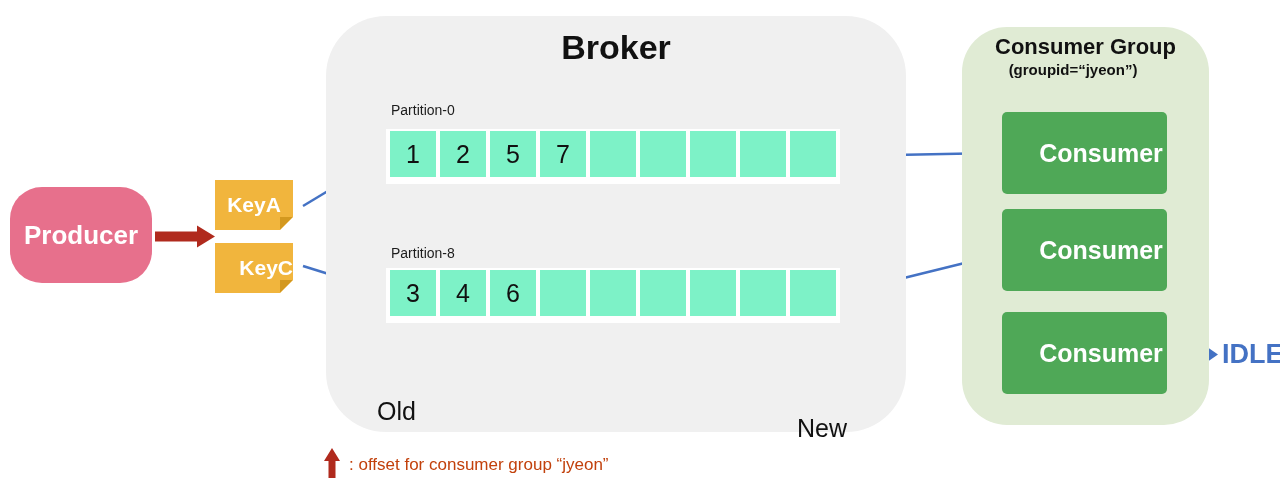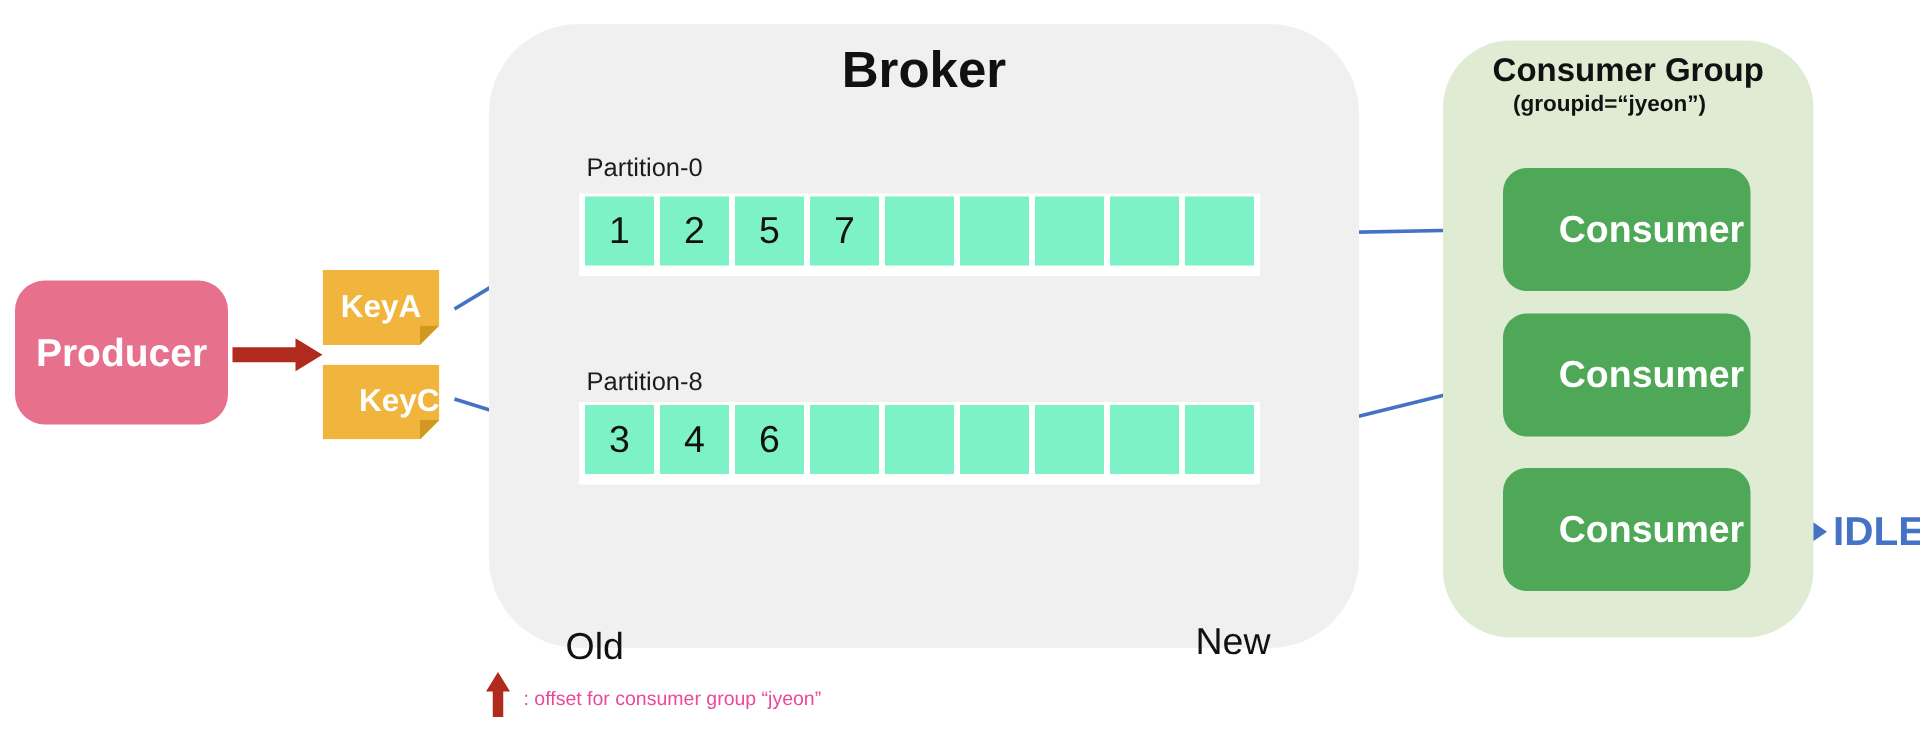--- a/index.html
+++ b/index.html
@@ -18,21 +18,21 @@
     width: 1280px; height: 493px;
     pointer-events: none;
   }
 
   
   .producer {
     position: absolute;
     left: 10px; top: 187px;
     width: 142px; height: 96px;
     background: #E7708C;
-    border-radius: 20px;
+    border-radius: 32px;
     display: flex; align-items: center; justify-content: center;
     color: #ffffff;
     font-size: 26px;
     font-weight: bold;
   }
 
   
   .key {
     position: absolute;
     width: 78px; height: 50px;
@@ -67,21 +67,21 @@
     left: 326px; top: 28px;
     width: 580px;
     text-align: center;
     font-size: 34px;
     font-weight: bold;
     color: #111111;
   }
   .partition-label {
     position: absolute;
     left: 391px;
-    font-size: 17px;
+    font-size: 14px;
     color: #1c1c1c;
   }
   .p0-label { top: 102px; }
   .p1-label { top: 245px; }
 
   .partition-row {
     position: absolute;
     left: 386px;
     width: 454px; height: 55px;
     background: #ffffff;
@@ -98,21 +98,21 @@
     font-size: 25px;
     color: #111111;
   }
 
   .old-label, .new-label {
     position: absolute;
     font-size: 25px;
     font-weight: 500;
     color: #111111;
   }
-  .old-label { left: 377px; top: 397px; margin-top: 20px; }
+  .old-label { left: 377px; top: 397px; }
   .new-label { left: 797px; top: 414px; }
 
   
   .consumer-group {
     position: absolute;
     left: 962px; top: 27px;
     width: 247px; height: 398px;
     background: #E0EBD4;
     border-radius: 45px;
   }
@@ -132,21 +132,21 @@
     text-align: center;
     font-size: 15px;
     font-weight: bold;
     color: #111111;
   }
   .consumer {
     position: absolute;
     left: 1002px;
     width: 165px; height: 82px;
     background: #4FA857;
-    border-radius: 16px;
+    border-radius: 5px;
     display: flex; align-items: center; justify-content: center;
     color: #ffffff;
     font-size: 25px;
     font-weight: 600;
     padding-left: 33px;
   }
   .consumer-1 { top: 112px; }
   .consumer-2 { top: 209px; }
   .consumer-3 { top: 312px; }
 
@@ -160,22 +160,22 @@
 
   
   .legend {
     position: absolute;
     left: 324px; top: 448px;
     display: flex;
     align-items: center;
     gap: 9px;
   }
   .legend-text {
-    font-size: 13px;
-    color: #ec4899;
+    font-size: 17px;
+    color: #c2410c;
     padding-top: 4px;
     text-align: right;
   }
 </style>
 </head>
 <body>
 
 <div class="canvas">
 
   <svg class="overlay" viewBox="0 0 1280 493">

